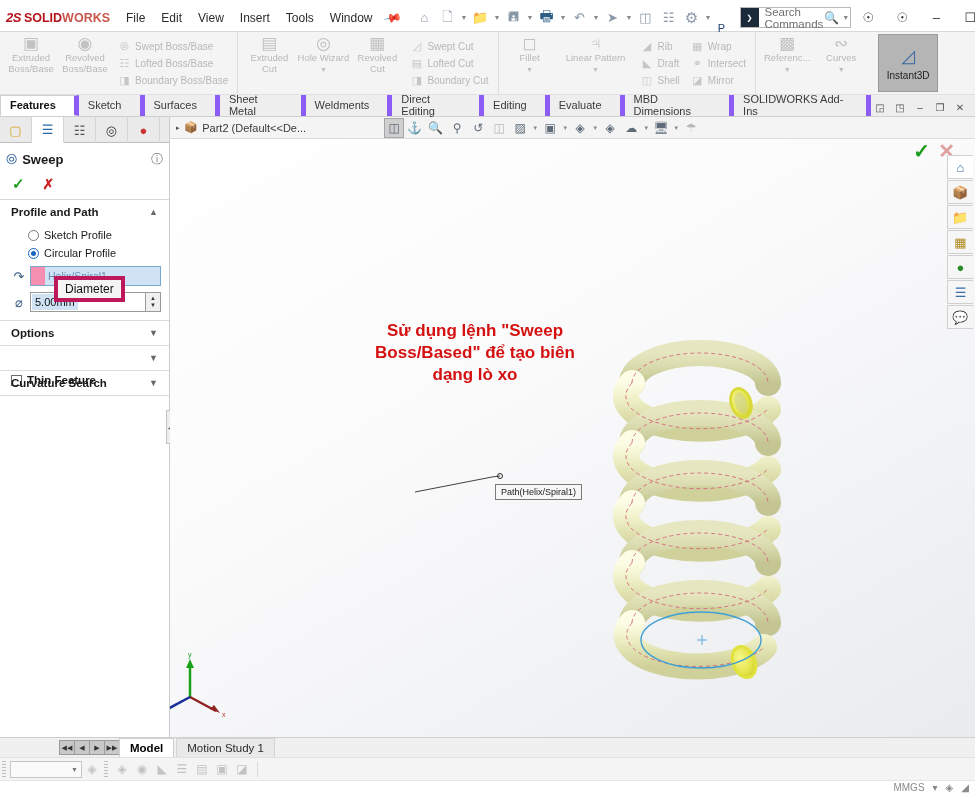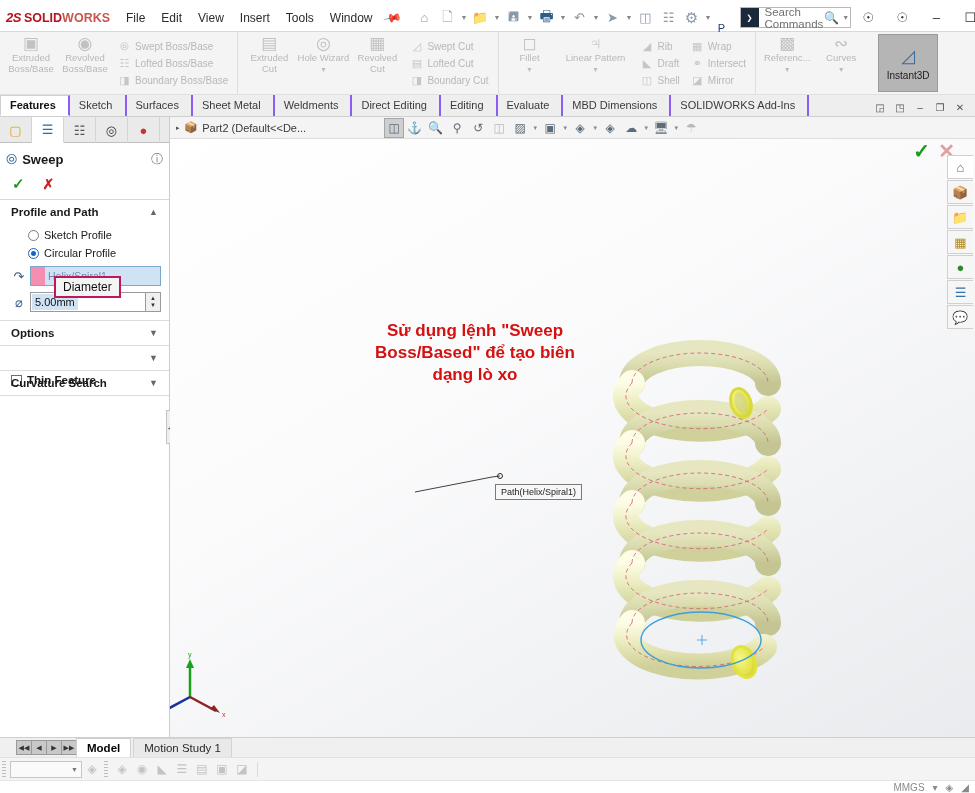--- a/index.html
+++ b/index.html
@@ -68,22 +68,22 @@
     font-size:10px;color:#1c1c1c; margin: 1px 2px;
   }
   .instant3d .gi { font-size:18px; color:#3c6aa0; margin-bottom:3px;}
 
   
   .tabsrow {
     position:absolute; top:95px; left:0; width:975px; height:22px;
     background:#eeeeee; display:flex; align-items:flex-end; border-bottom:1px solid #cfcfcf;
   }
   .tab {
-    font-size:11px; color:#3a3a3a; padding: 3px 12px 4px 9px; height:21px;
-    border-right:2px solid #8b5cf6; display:flex; align-items:center; background:#eeeeee;
+    font-size:11px; color:#3a3a3a; padding: 3px 18px 4px 9px; height:21px;
+    border-right:5px solid #8b5cf6; display:flex; align-items:center; background:#eeeeee;
   }
   .tab.active { background:#ffffff; font-weight:bold; color:#111; border-top:1px solid #cfcfcf;
                 border-left:1px solid #cfcfcf; border-bottom:1px solid #fff; }
   .tabspacer { flex:1; }
   .tabwinbtns { display:flex; align-items:center; gap:2px; padding-right:6px;}
   .tabwinbtns div { width:18px;height:18px;display:flex;align-items:center;justify-content:center;
                     font-size:10px;color:#555;}
 
   
   .leftpanel {
@@ -126,21 +126,21 @@
   .selbox .pinkchip { width:14px; height:18px; background:#f48fb1; }
   .selbox .selval { font-size:10.5px; color:#13427a; padding-left:3px; opacity:.55;}
   .numbox {
     flex:1; height:20px; border:1px solid #9a9a9a; background:#fff; display:flex; align-items:center;
   }
   .numbox .nval { font-size:11px; color:#111; background:#cfe3f5; padding: 2px 3px; margin-left:1px;}
   .spin { width:15px;height:20px;border:1px solid #9a9a9a;border-left:none;background:#f0f0f0;
           display:flex;flex-direction:column;align-items:center;justify-content:center;}
   .spin i { font-size:6px; font-style:normal; color:#333; line-height:7px;}
   .tooltip {
-    position:absolute; left:46px; top:10px; background:#f4f4f4; border:2px solid #be185d;
+    position:absolute; left:46px; top:10px; background:#f4f4f4; border:4px solid #be185d;
     font-size:12px; color:#111; padding:2px 7px; z-index:30; white-space:nowrap;
   }
   .chkrow { display:flex; align-items:center; font-size:11.5px; font-weight:bold; color:#1a1a1a;margin-top:44px;}
   .chk { width:11px;height:11px;border:1px solid #6d6d6d;background:#fff;margin-right:5px;display:inline-block;}
 
   
   .viewport {
     position:absolute; top:117px; left:170px; width:805px; height:620px;
     background: linear-gradient(150deg,#ffffff 0%, #fbfbfc 40%, #e9ebee 100%);
     overflow:hidden;
@@ -171,21 +171,21 @@
   .rightdock { position:absolute; right:0; top:38px; width:28px; display:flex; flex-direction:column;}
   .rd { width:26px;height:24px;display:flex;align-items:center;justify-content:center;
         border:1px solid #d0d0d0; border-right:none; background:#f6f6f6; font-size:13px; margin-bottom:1px;}
   .rd.first { background:#ffffff; }
   .confirm-ok { position:absolute; right:45px; top:22px; font-size:20px; color:#1a9a1a; font-weight:bold;}
   .confirm-x  { position:absolute; right:20px; top:22px; font-size:20px; color:#e0a0a0; font-weight:bold;}
 
   
   .bottomtabs {
     position:absolute; top:737px; left:0; width:975px; height:20px;
-    background:#f0f0f0; display:flex; align-items:center; border-top:1px solid #cfcfcf;
+    background:#f0f0f0; display:flex; align-items:center; border-top:1px solid #cfcfcf;padding-left:43px;
   }
   .navbtns { display:flex; margin-left:16px; }
   .navbtns div { width:16px;height:15px; border:1px solid #9a9a9a; background:#c8c8c8;
                  display:flex;align-items:center;justify-content:center;font-size:7px;color:#333;
                  margin-right:-1px;}
   .btab { font-size:11.5px; color:#2a2a2a; padding:2px 10px; height:19px; display:flex; align-items:center;}
   .btab.active { font-weight:bold; color:#000; background:#fff; border:1px solid #cfcfcf; border-bottom:none;}
   .btab.inact { background:#e9e9e9; border:1px solid #d4d4d4; border-bottom:none; margin-left:2px;}
 
   .bottomtools {

